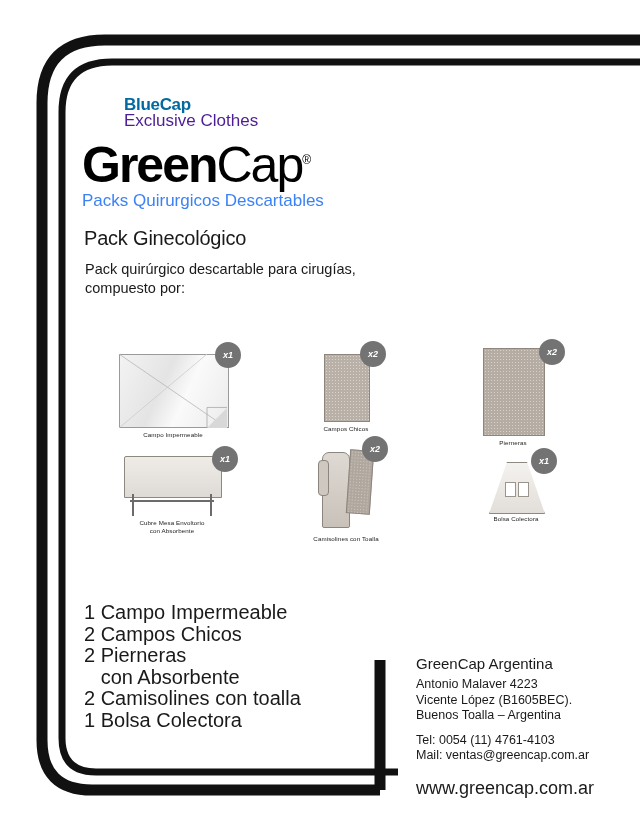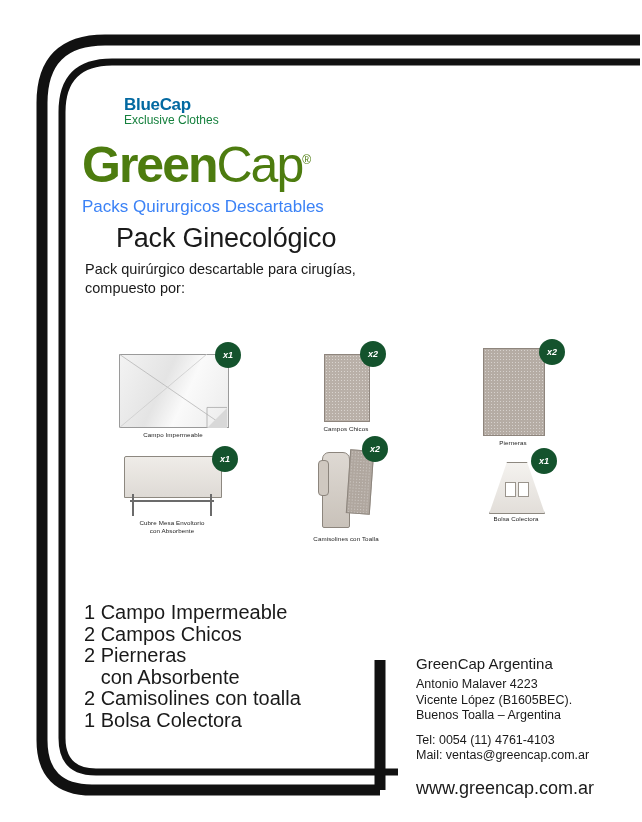--- a/index.html
+++ b/index.html
@@ -33,32 +33,32 @@
   }
   .logo-bluecap {
     font-size: 17px;
     font-weight: bold;
     letter-spacing: -0.3px;
     line-height: 17px;
     margin-left: 42px;
     color: #0369a1;
   }
   .logo-exclusive {
-    font-size: 12px;
+    font-size: 17px;
     line-height: 13px;
     margin-left: 42px;
-    color: #15803d;
+    color: #4c1d95;
     margin-top: 1px;
   }
   .logo-main {
     font-size: 50px;
-    line-height: 64px;
+    line-height: 52px;
     letter-spacing: -2px;
-    margin-top: 1px;
-    color: #4d7c0f;
+    margin-top: 7px;
+    color: #000000;
     position: relative;
     white-space: nowrap;
   }
   .logo-main .green { font-weight: bold; }
   .logo-main .cap { font-weight: normal; }
   .logo-reg {
     font-size: 12px;
     vertical-align: super;
     letter-spacing: 0;
   }
@@ -67,25 +67,24 @@
     line-height: 16px;
     color: #3b82f6;
     margin-top: 2px;
   }
 
   
   .title {
     position: absolute;
     left: 84px;
     top: 222px;
-    font-size: 27px;
+    font-size: 20px;
     line-height: 32px;
     color: #1a1a1a;
     letter-spacing: -0.2px;
-    margin-left: 32px;
   }
   .subtitle {
     position: absolute;
     left: 85px;
     top: 260px;
     font-size: 14.5px;
     line-height: 19px;
     width: 330px;
     color: #1a1a1a;
   }
@@ -107,21 +106,21 @@
     line-height: 8px;
     color: #222;
     margin-top: 3px;
     letter-spacing: 0.1px;
   }
   .qty {
     position: absolute;
     width: 26px;
     height: 26px;
     border-radius: 50%;
-    background: #14532d;
+    background: #737373;
     color: #fff;
     font-size: 9px;
     font-weight: bold;
     font-style: italic;
     line-height: 26px;
     text-align: center;
     z-index: 5;
   }
 
   

